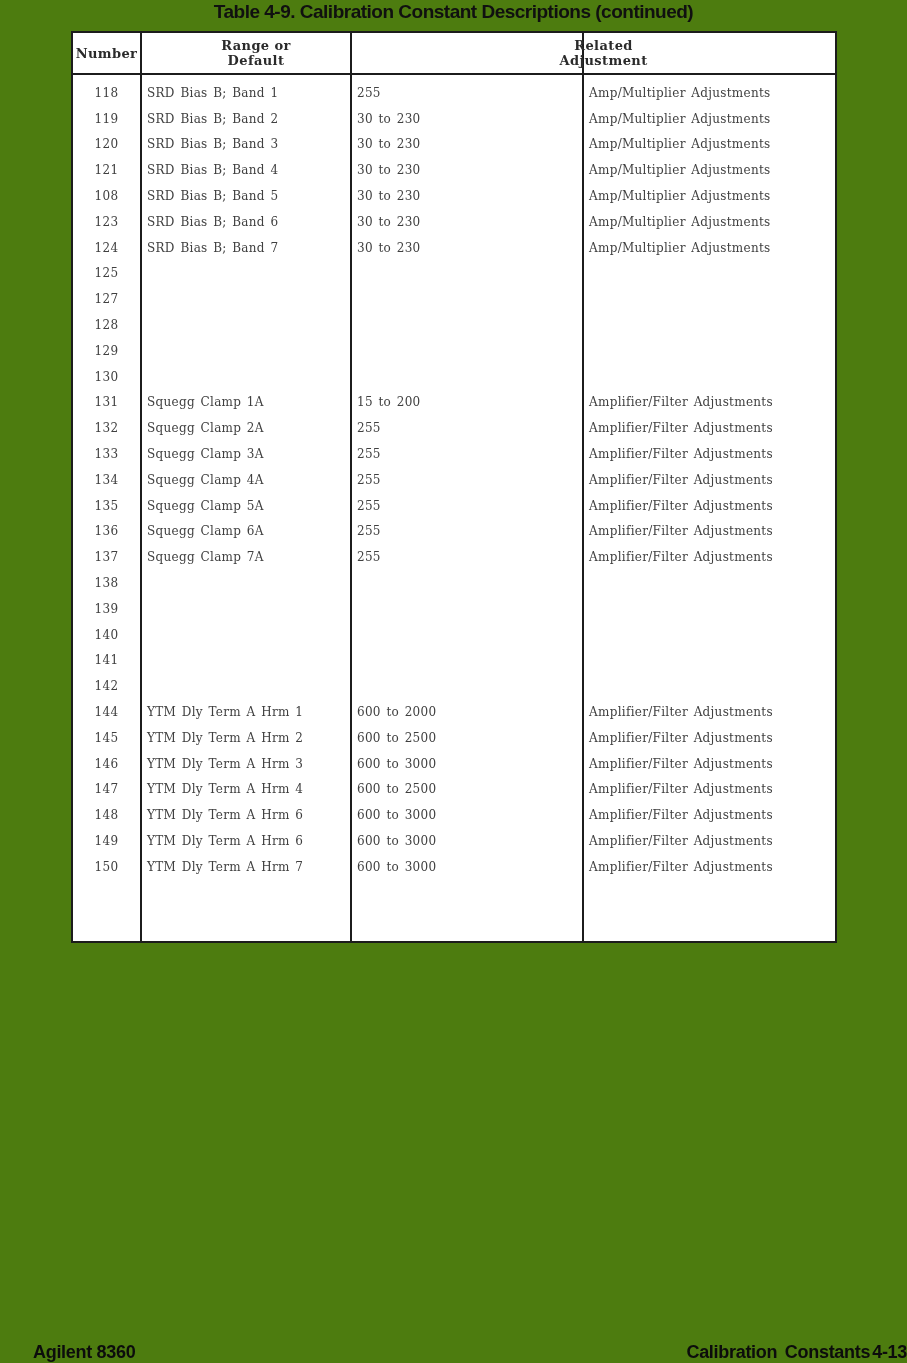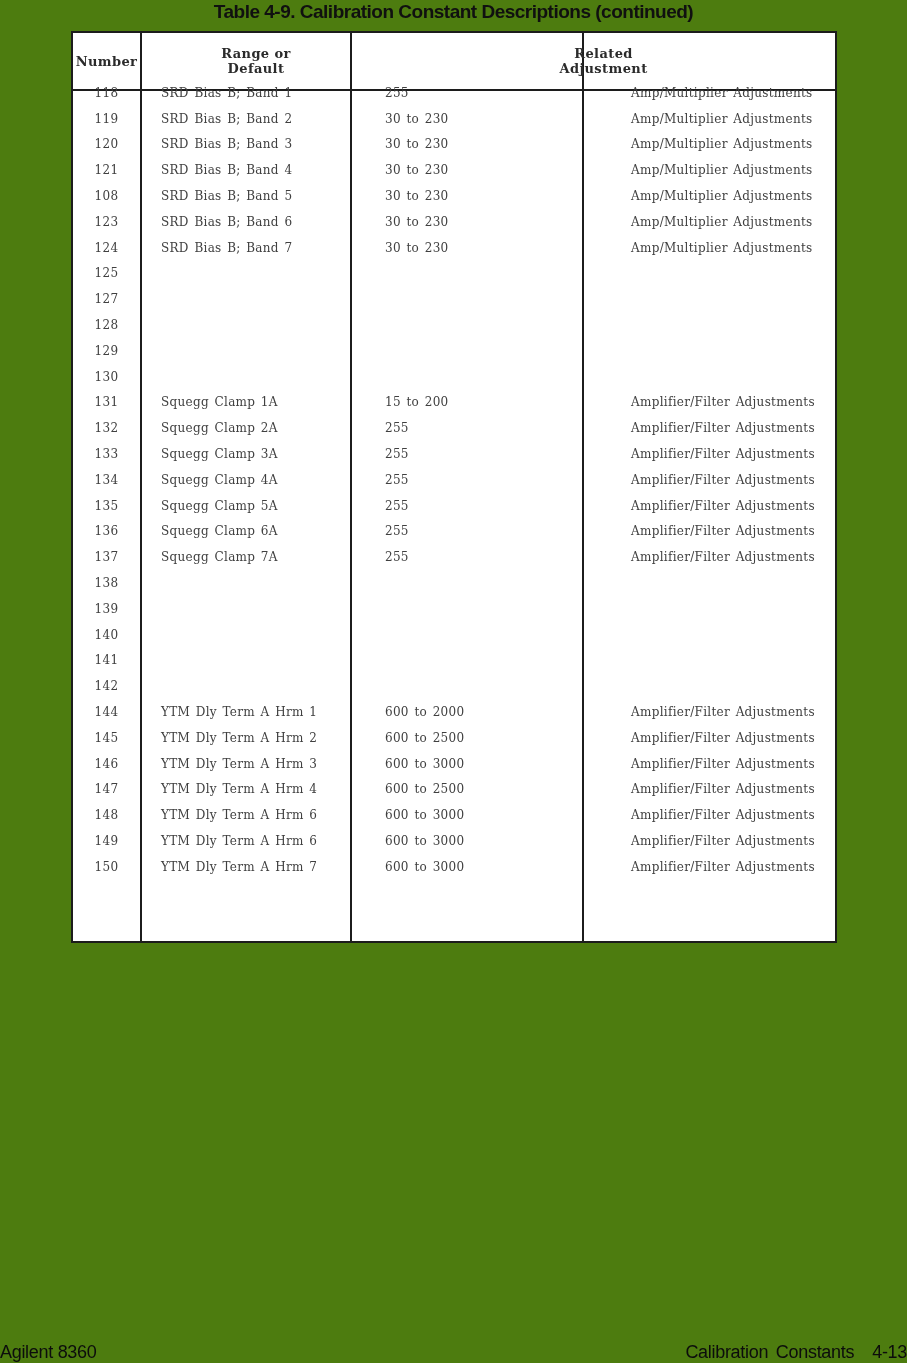--- a/index.html
+++ b/index.html
@@ -25,58 +25,57 @@
     background:#ffffff;
   }
   .vline {
     position:absolute; top:0; bottom:0; width:2px;
     background:#1c1c1c;
   }
   .vline-1 { left:67px; }
   .vline-2 { left:277px; }
   .vline-3 { left:509px; }
   .thead {
-    position:absolute; top:0; left:0; right:0; height:58px;
+    position:absolute; top:0; left:0; right:0; height:42px;
     border-bottom:2px solid #1c1c1c;
     display:flex;
     font-weight:bold; font-size:13px; color:#2b2b2b;
     letter-spacing:0.4px;
   }
   .th {
     display:flex; flex-direction:column;
     justify-content:center; align-items:center;
     text-align:center; line-height:15px;
   }
   .tbody {
     position:absolute; top:44px; left:0; right:0; bottom:0;
     padding-top:3px;
     overflow:hidden;
   }
   .trow {
     display:flex; height:25.8px; align-items:center;
     font-size:12px; color:#404040;
     letter-spacing:0.3px; word-spacing:1.5px;
     white-space:nowrap;
-    gap:14px;
   }
   .col-num   { width:67px; }
   .col-desc  { width:210px; }
   .col-range { width:232px; }
   .col-rel   { flex:1; }
   .tc.col-num { text-align:center; }
   .tc.col-desc, .tc.col-range, .tc.col-rel { padding-left:7px; }
   .footer {
     position:absolute; left:0; right:0; top:1342px;
     font-family:"Liberation Sans", sans-serif;
-    font-weight:normal; font-size:18px; letter-spacing:-0.3px;
+    font-weight:bold; font-size:18px; letter-spacing:-0.3px;
     color:#0c0c0c;
-    display:flex; justify-content:space-between;
+    display:flex; justify-content:space-between;padding-left:33px;
   }
   .f-right { word-spacing:3px; }
-  .f-page { margin-left:18px; }
+  .f-page { margin-left:2px; }
 </style>
 </head>
 <body>
 
 <div class="page">
 
   <div class="title">Table 4-9. Calibration Constant Descriptions (continued)</div>
 
   <div class="cal-table">
     <div class="vline vline-1"></div>

